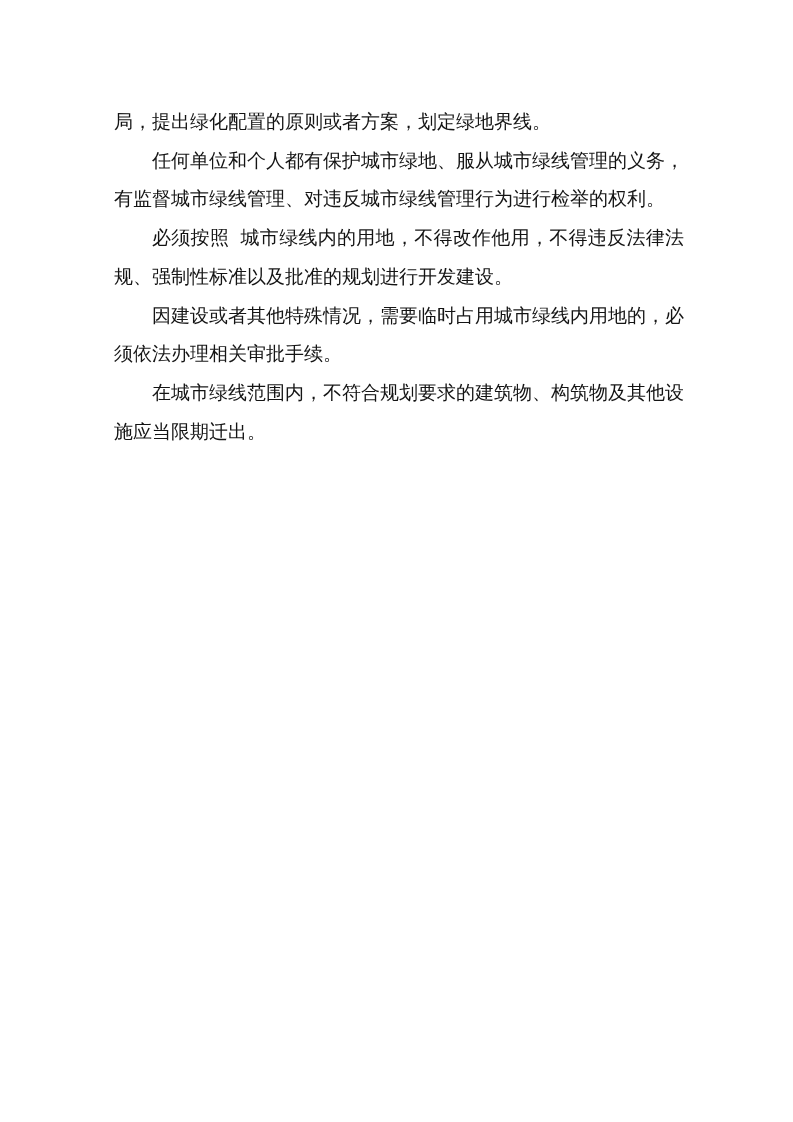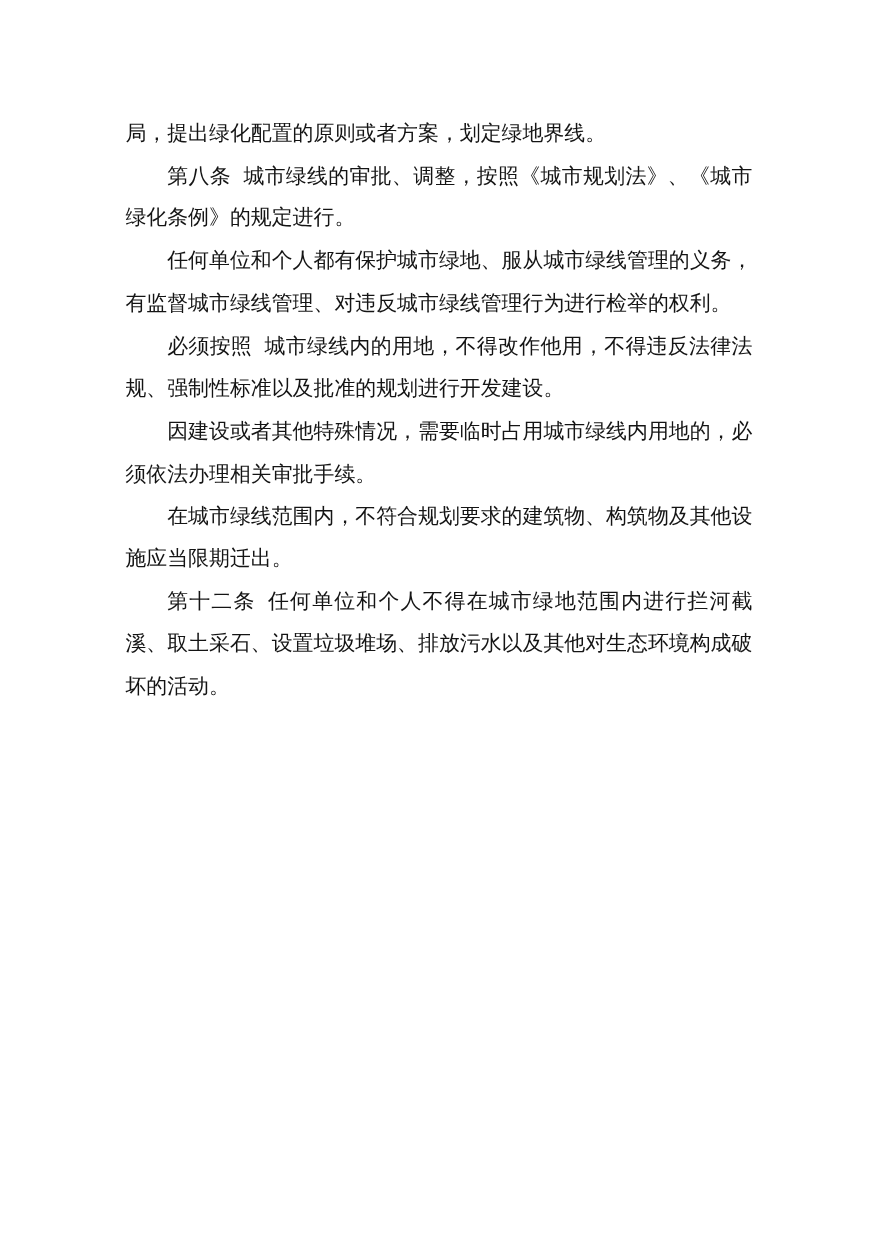--- a/index.html
+++ b/index.html
@@ -49,31 +49,29 @@
   }
 </style>
 </head>
 <body>
 
 <div class="page">
   <div class="text-block">
 
     <p class="para continuation"><span class="art-label"></span><span>局，提出绿化配置的原则或者方案，划定绿地界线。</span></p>
 
-    <p class="para"><span class="art-label">第八条</span><span>城市绿线的审批、调整，按照《城市规划法》、《城市绿化条例》的规定进行。</span></p>
 
 
     <p class="para"><span class="art-label"></span><span>任何单位和个人都有保护城市绿地、服从城市绿线管理的义务，有监督城市绿线管理、对违反城市绿线管理行为进行检举的权利。</span></p>
 
 
     <p class="para"><span class="art-label">必须按照</span><span>城市绿线内的用地，不得改作他用，不得违反法律法规、强制性标准以及批准的规划进行开发建设。</span></p>
 
 
     <p class="para"><span class="art-label"></span><span>因建设或者其他特殊情况，需要临时占用城市绿线内用地的，必须依法办理相关审批手续。</span></p>
 
     <p class="para"><span class="art-label"></span><span>在城市绿线范围内，不符合规划要求的建筑物、构筑物及其他设施应当限期迁出。</span></p>
 
-    <p class="para"><span class="art-label">第十二条</span><span>任何单位和个人不得在城市绿地范围内进行拦河截溪、取土采石、设置垃圾堆场、排放污水以及其他对生态环境构成破坏的活动。</span></p>
 
 
 
   </div>
 </div>
 
 </body></html>

